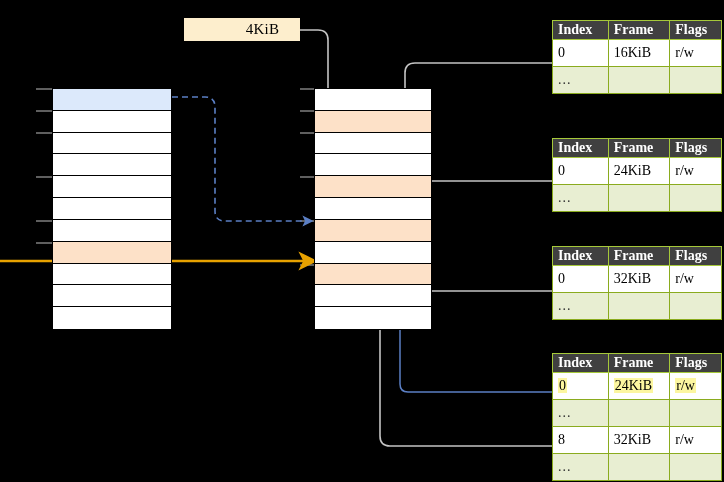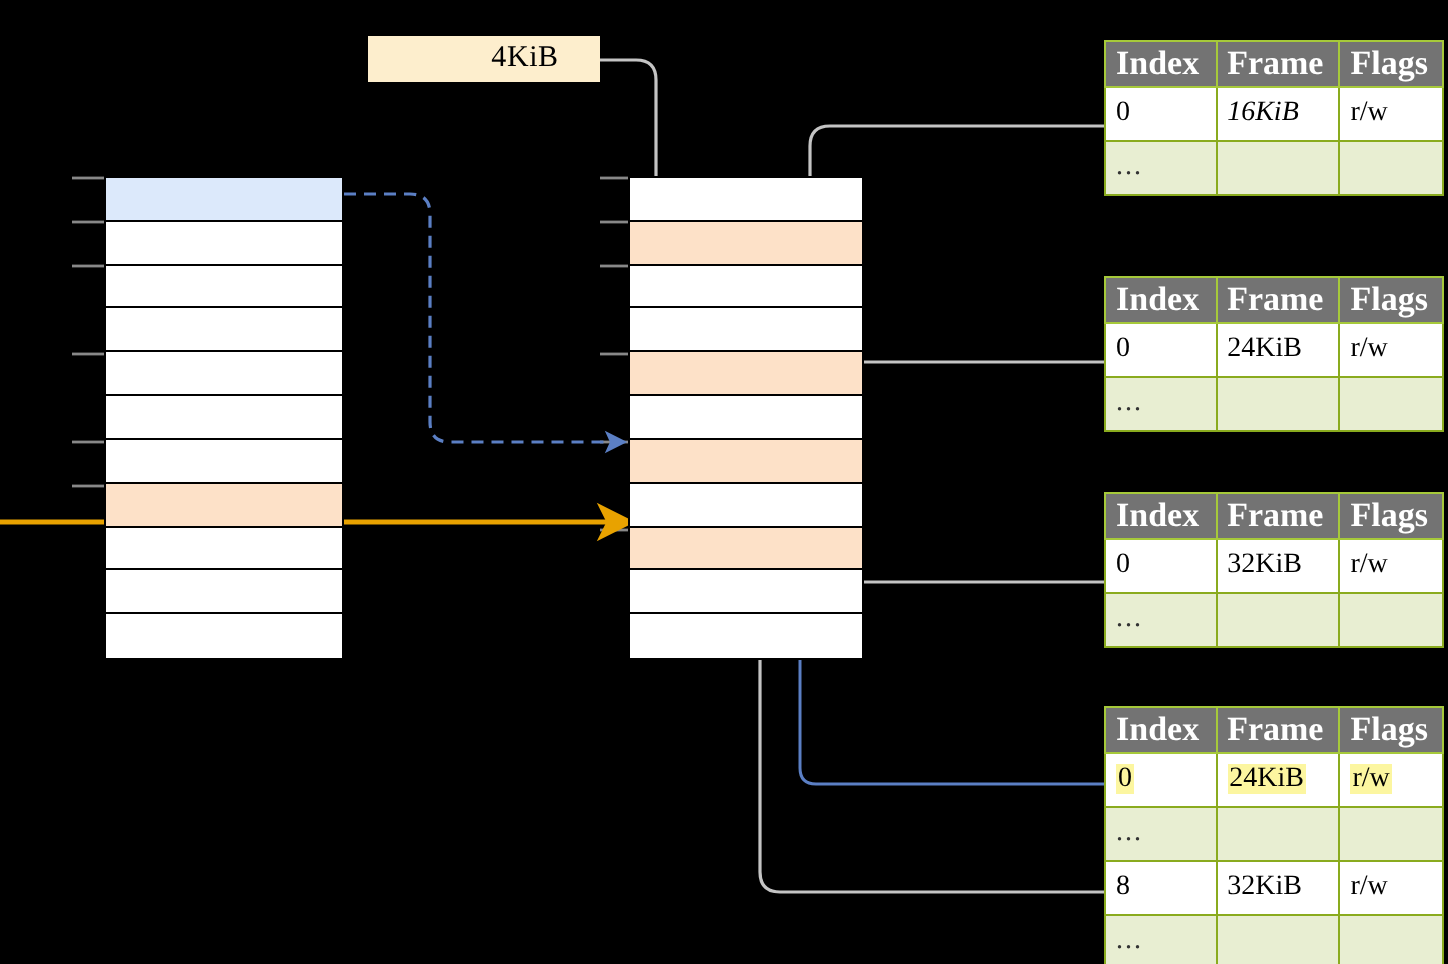--- a/index.html
+++ b/index.html
@@ -26,21 +26,21 @@
 
   
   .ptable{position:absolute;border-collapse:collapse;box-sizing:border-box;
           border:1px solid #8aab1e;background:#fff;}
   .ptable td,.ptable th{
     border:1px solid #8aab1e;box-sizing:border-box;
     font-size:14px;color:#000;font-weight:normal;
     padding:1px 5px;text-align:left;line-height:1.15;white-space:nowrap;
   }
   .ptable th{
-    background:#737373;color:#fff;font-weight:bold;font-size:17px;
+    background:#404040;color:#fff;font-weight:bold;font-size:14px;
     border-color:#a6c93a;text-align:left;
   }
   .ptable tr.ellip td{background:#e8eed2;color:#333;letter-spacing:1px;}
   .ptable tr.data td{background:#fff;}
   .hl{background:#fcf6a0;padding:0 1px;}
 </style>
 </head>
 <body>
 
 <div id="stage">
@@ -131,21 +131,21 @@
       <thead>
         <tr>
           <th style="width: 56px;">Index</th>
           <th style="width: 62px;">Frame</th>
           <th style="width: 52px;">Flags</th>
         </tr>
       </thead>
       <tbody>
         <tr class="data">
           <td style="height: 27px;">0</td>
-          <td style="height: 27px; font-style: italic;">16KiB</td>
+          <td style="height: 27px;">16KiB</td>
           <td style="height: 27px;">r/w</td>
         </tr>
         <tr class="ellip">
           <td style="height: 27px;">...</td>
           <td style="height: 27px;"></td>
           <td style="height: 27px;"></td>
         </tr>
       </tbody>
     </table>
   <table class="ptable" id="tbl1" style="left:552px;top:138px;width:170px;">

